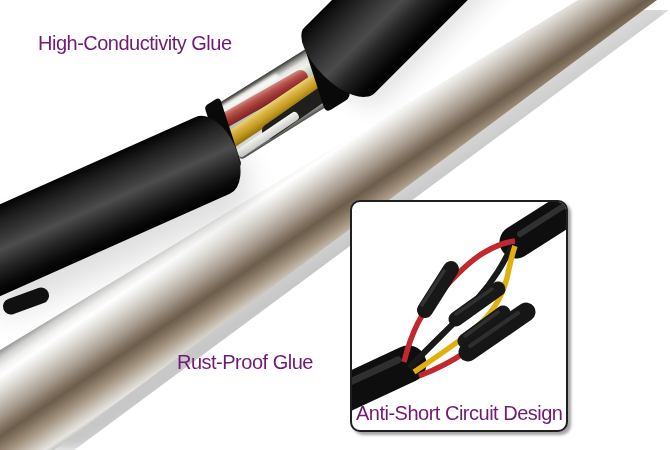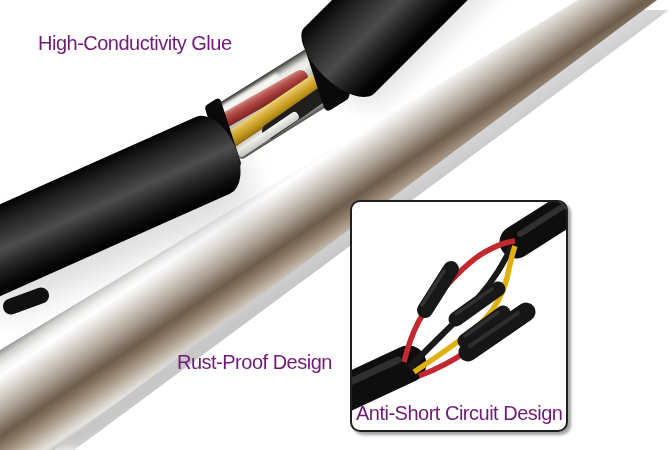--- a/index.html
+++ b/index.html
@@ -102,21 +102,21 @@
       <div class="w-stripe w-sheen"></div>
     </div>
     <div class="w-mouth w-mouth-l"></div>
     <div class="w-mouth w-mouth-r"></div>
   </div>
   <div class="cable-seg seg-left"></div>
   <div class="cable-seg seg-right"></div>
   <div class="cable-ridge"></div>
 
   <div class="label label-glue">High-Conductivity Glue</div>
-  <div class="label label-shell">Rust-Proof Design</div>
+  <div class="label label-shell">Rust-Proof Glue</div>
 
   <div class="inset">
     <svg width="214" height="228" viewBox="0 0 214 228">
 
       <g>
         <path d="M -30 202 L 56 162" stroke="#0e0e0e" stroke-width="37" stroke-linecap="round" fill="none"></path>
         <path d="M -30 193 L 46 158" stroke="#4a4a4a" stroke-width="7" stroke-linecap="round" fill="none" opacity="0.55"></path>
       </g>
 
       <g>

